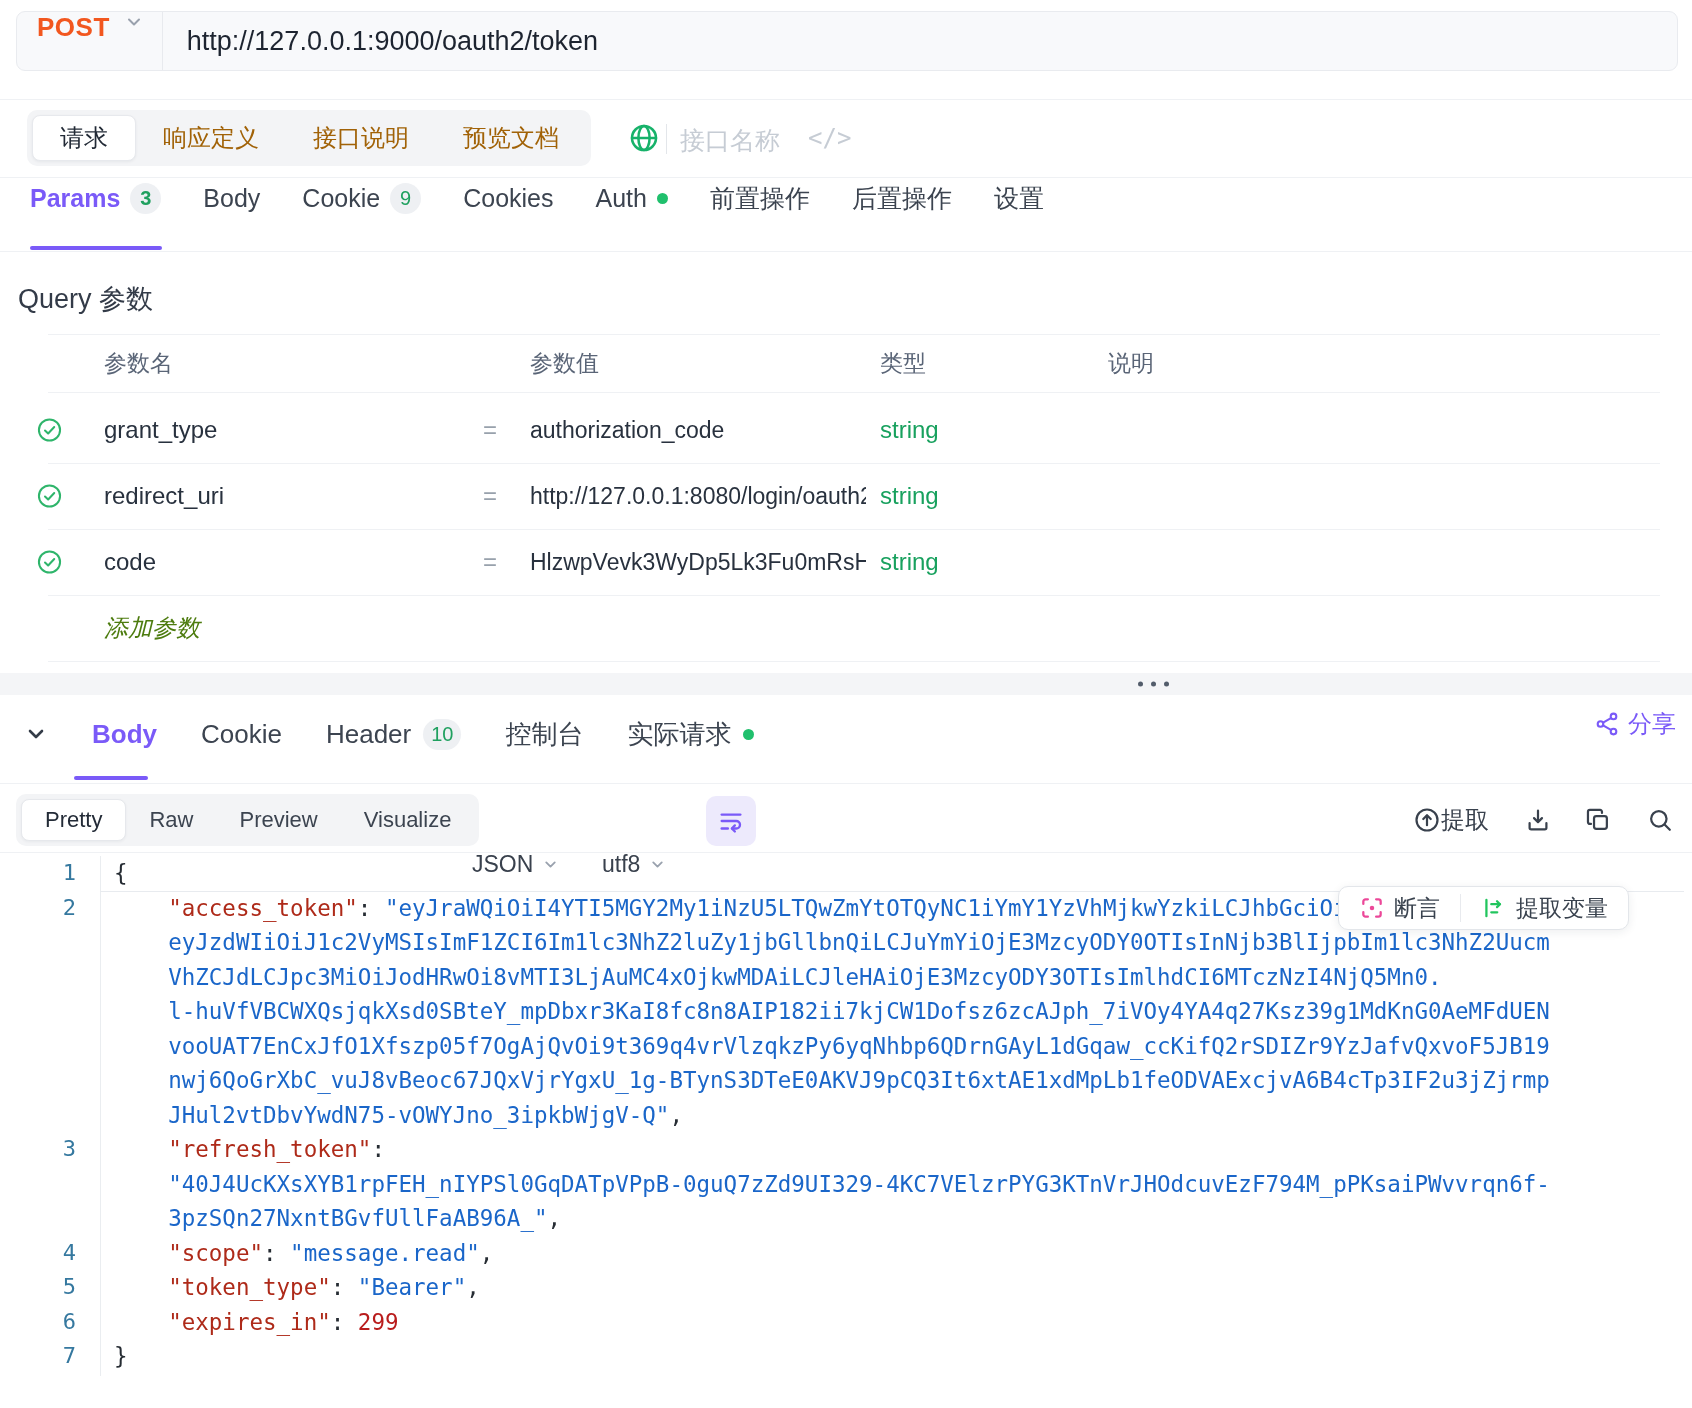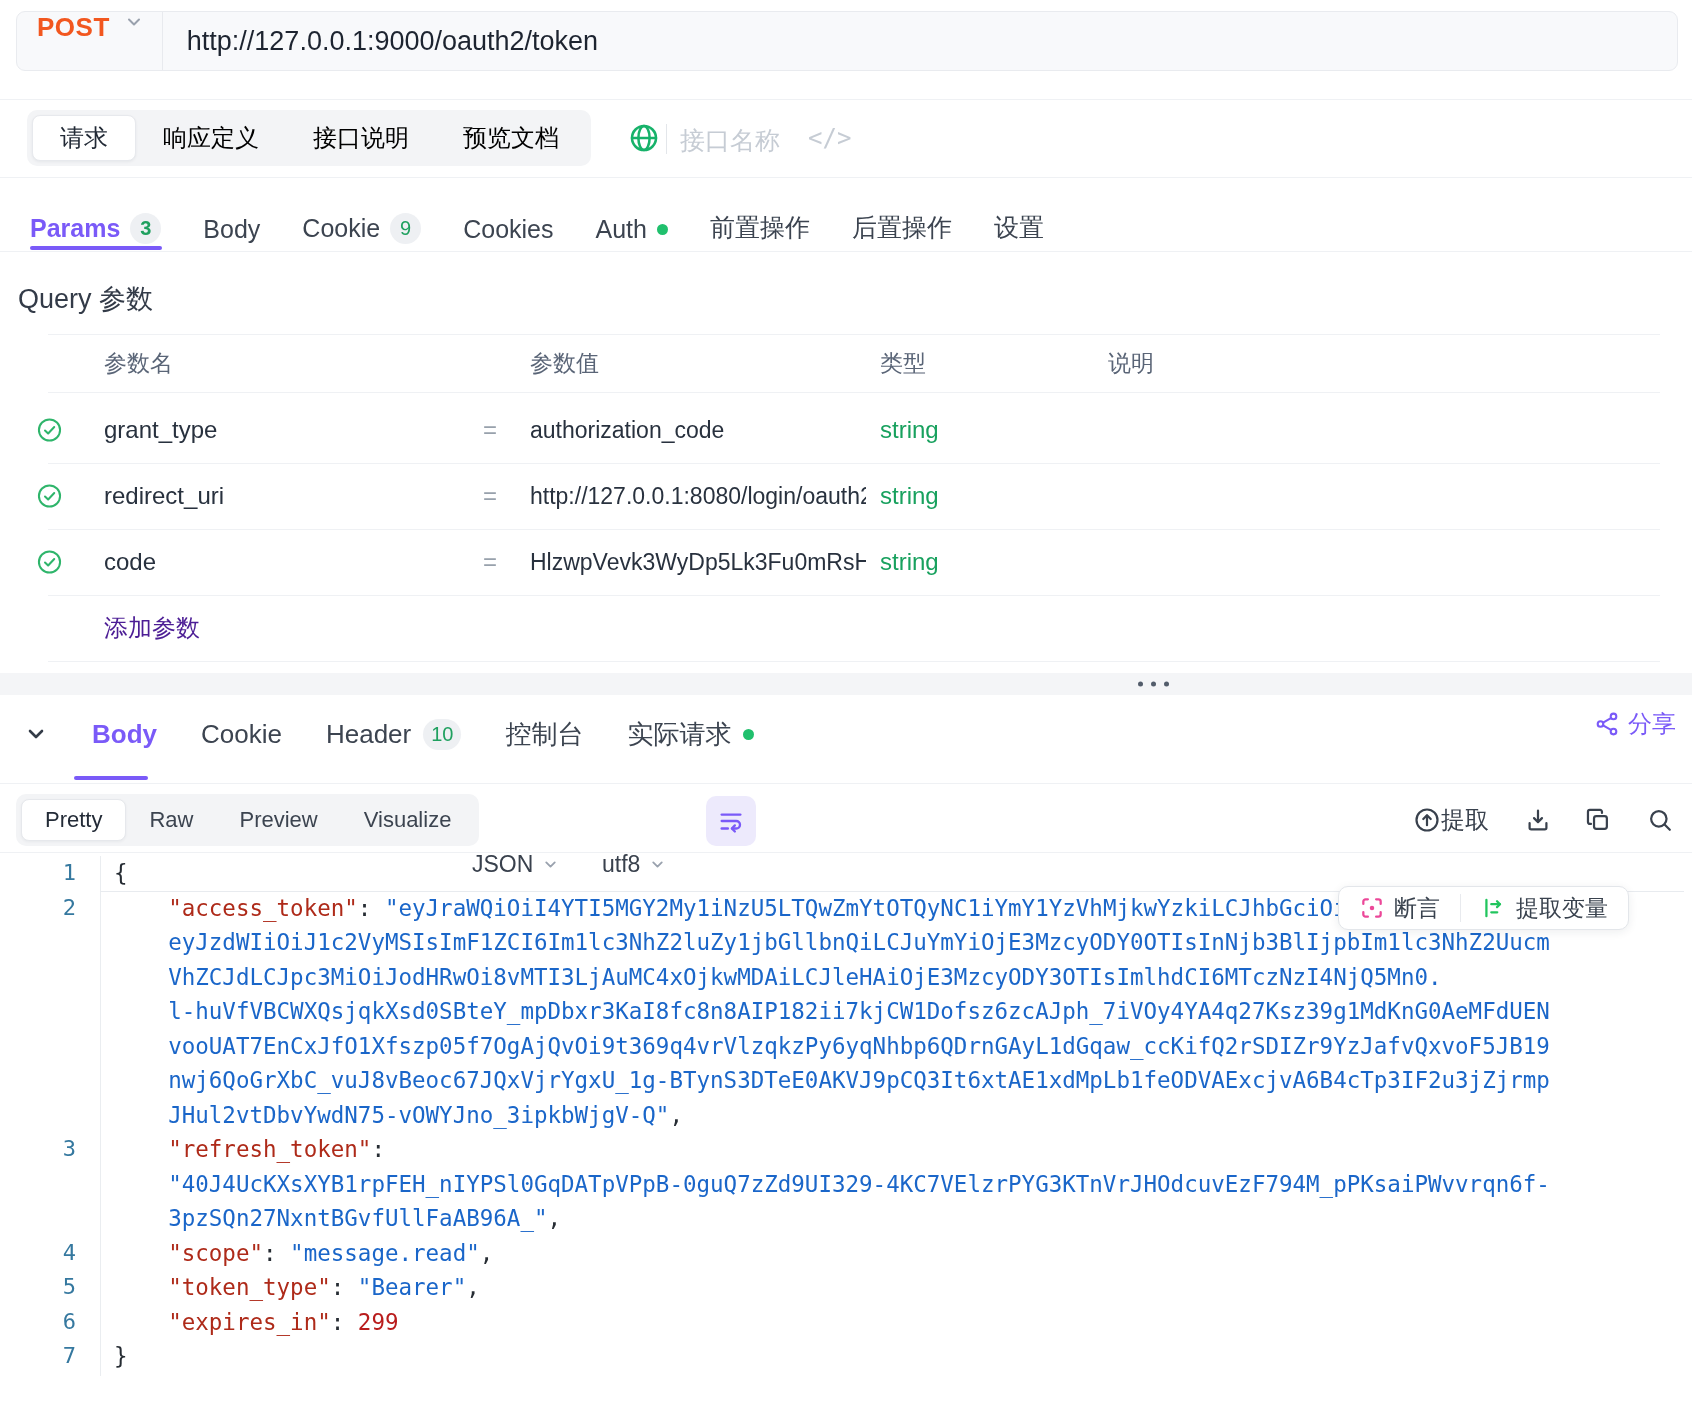--- a/index.html
+++ b/index.html
@@ -14,48 +14,48 @@
     border:1px solid #e9ebef; background:#f8f9fb; border-radius:9px; display:flex; align-items:center; }
   .method { display:flex; align-items:flex-start; padding:0 18px 0 20px; height:100%; cursor:pointer; }
   .method-label { font-size:26px; font-weight:bold; letter-spacing:.5px; color:#f2571f; }
   .method .chev { margin-left:14px; }
   .vsep { width:1px; height:100%; background:#e8eaee; }
   .url-text { margin-left:24px; font-size:27px; color:#1d2430; white-space:nowrap; overflow:hidden; }
 
   
   .doctabs { position:absolute; left:27px; top:110px; height:56px; background:#f3f4f6;
     border-radius:10px; display:flex; align-items:center; padding:0 5px; }
-  .doctab { font-size:24px; color:#000000; padding:0 27px; height:46px; display:flex; align-items:center; cursor:pointer; white-space:nowrap; }
+  .doctab { font-size:24px; color:#a16207; padding:0 27px; height:46px; display:flex; align-items:center; cursor:pointer; white-space:nowrap; }
   .doctab.active { background:#fff; border:1px solid #e7e9ed; border-radius:8px; box-shadow:0 1px 3px rgba(20,30,50,.06); color:#222a36; }
   .globe-wrap { position:absolute; left:628px; top:122px; }
   .epsep { position:absolute; left:666px; top:124px; width:1px; height:30px; background:#e3e6ea; }
   .ep-name { position:absolute; left:680px; top:124px; font-size:25px; color:#c6ccd4; }
   .ep-code { position:absolute; left:808px; top:124px; font-size:24px; color:#c6ccd4; font-family:"DejaVu Sans Mono",monospace; }
 
   
-  .reqtabs { position:absolute; left:30px; top:192px; height:52px; display:flex; align-items:flex-end; gap:42px; }
+  .reqtabs { position:absolute; left:30px; top:172px; height:52px; display:flex; align-items:center; gap:42px; }
   .reqtab { display:flex; align-items:center; gap:10px; font-size:25px; color:#3c4450; cursor:pointer; white-space:nowrap; }
   .reqtab.active { color:#7a5af8; font-weight:bold; }
   .badge { min-width:31px; height:31px; padding:0 8px; border-radius:16px; background:#eef0f3;
     color:#1fa05f; font-size:20px; display:flex; align-items:center; justify-content:center; }
   .gdot { width:11px; height:11px; border-radius:50%; background:#20c06d; }
   .req-underline { position:absolute; left:30px; top:246px; width:132px; height:4px; border-radius:2px; background:#7a5af8; }
 
   
   .q-title { position:absolute; left:18px; top:281px; font-size:27px; color:#333b48; }
   .thead { position:absolute; left:0; right:0; top:334px; height:58px; }
   .th { position:absolute; font-size:23px; color:#5a6577; top:50%; transform:translateY(-50%); }
   .q-row { position:absolute; left:0; right:0; height:66px; }
   .q-cell-name { position:absolute; left:104px; top:50%; transform:translateY(-50%); font-size:24px; color:#28313e; }
   .q-eq { position:absolute; left:483px; top:50%; transform:translateY(-50%); font-size:24px; color:#98a1ac; }
   .q-val { position:absolute; left:530px; width:336px; top:50%; transform:translateY(-50%);
     font-size:23px; color:#28313e; white-space:nowrap; overflow:hidden; }
   .q-type { position:absolute; left:880px; top:50%; transform:translateY(-50%); font-size:24px; color:#18a15e; }
   .q-check { position:absolute; left:36px; top:50%; transform:translateY(-50%); width:27px; height:27px; }
-  .addrow { position:absolute; left:104px; top:628px; transform:translateY(-50%); font-size:24px; color:#4c1d95; cursor:pointer; }
+  .addrow { position:absolute; left:104px; top:628px; transform:translateY(-50%); font-size:24px; color:#4d7c0f; cursor:pointer;font-style:italic; }
 
   
   .band { position:absolute; left:0; right:0; top:673px; height:22px; background:#f4f5f7; cursor:row-resize; }
   .band-dots { position:absolute; left:1138px; top:50%; transform:translateY(-50%); display:flex; gap:8px; }
   .band-dots i { width:5px; height:5px; border-radius:50%; background:#535d6b; }
 
   
   .restabs { position:absolute; left:24px; top:706px; height:56px; display:flex; align-items:center; gap:44px; }
   .restab { display:flex; align-items:center; gap:12px; font-size:26px; color:#3c4450; cursor:pointer; white-space:nowrap; }
   .restab.active { color:#7a5af8; font-weight:bold; }

